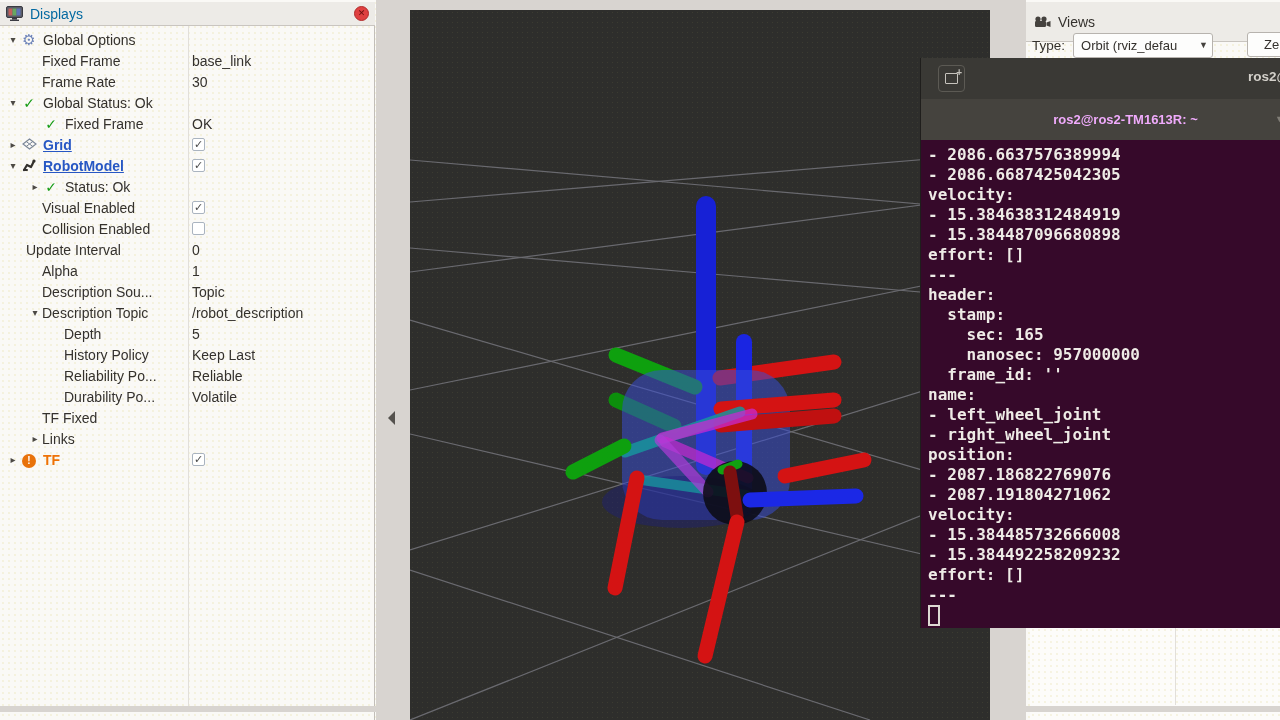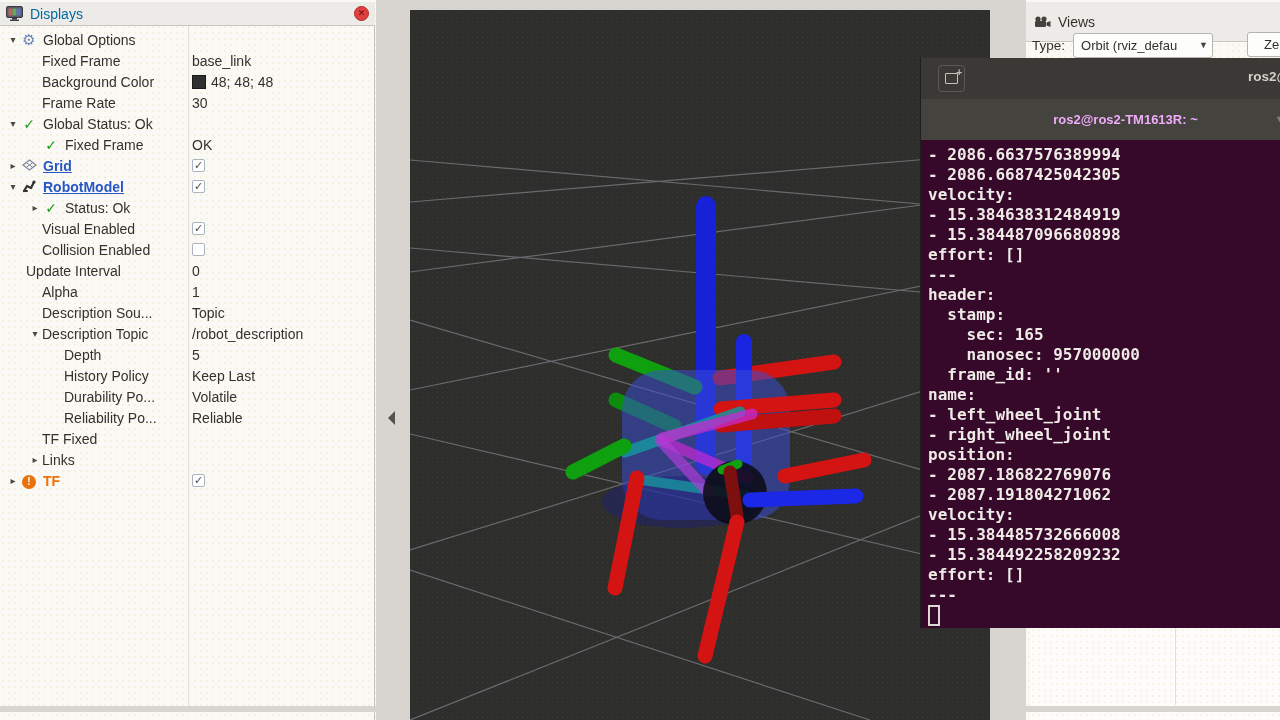--- a/index.html
+++ b/index.html
@@ -174,28 +174,20 @@
       </div>
       <div class="trow" style="padding-left: 28px;">
         <span class="arrow"></span>
         <span class="tlabel">Fixed Frame</span>
         <span class="tvalue">
           <span>base_link</span>
         </span>
       </div>
       <div class="trow" style="padding-left: 28px;">
         <span class="arrow"></span>
-        <span class="tlabel">Background Color</span>
-        <span class="tvalue">
-          <span class="swatch" style="background: rgb(48, 48, 48);"></span>
-          <span>48; 48; 48</span>
-        </span>
-      </div>
-      <div class="trow" style="padding-left: 28px;">
-        <span class="arrow"></span>
         <span class="tlabel">Frame Rate</span>
         <span class="tvalue">
           <span>30</span>
         </span>
       </div>
       <div class="trow" style="padding-left: 6px;">
         <span class="arrow">▾</span>
         <span class="ticon"><span class="greencheck">✓</span></span>
         <span class="tlabel">Global Status: Ok</span>
         <span class="tvalue"></span>
@@ -289,30 +281,30 @@
       </div>
       <div class="trow" style="padding-left: 50px;">
         <span class="arrow"></span>
         <span class="tlabel">History Policy</span>
         <span class="tvalue">
           <span>Keep Last</span>
         </span>
       </div>
       <div class="trow" style="padding-left: 50px;">
         <span class="arrow"></span>
+        <span class="tlabel">Reliability Po...</span>
+        <span class="tvalue">
+          <span>Reliable</span>
+        </span>
+      </div>
+      <div class="trow" style="padding-left: 50px;">
+        <span class="arrow"></span>
         <span class="tlabel">Durability Po...</span>
         <span class="tvalue">
           <span>Volatile</span>
-        </span>
-      </div>
-      <div class="trow" style="padding-left: 50px;">
-        <span class="arrow"></span>
-        <span class="tlabel">Reliability Po...</span>
-        <span class="tvalue">
-          <span>Reliable</span>
         </span>
       </div>
       <div class="trow" style="padding-left: 28px;">
         <span class="arrow"></span>
         <span class="tlabel">TF Fixed</span>
         <span class="tvalue"></span>
       </div>
       <div class="trow" style="padding-left: 28px;">
         <span class="arrow">▸</span>
         <span class="tlabel">Links</span>

